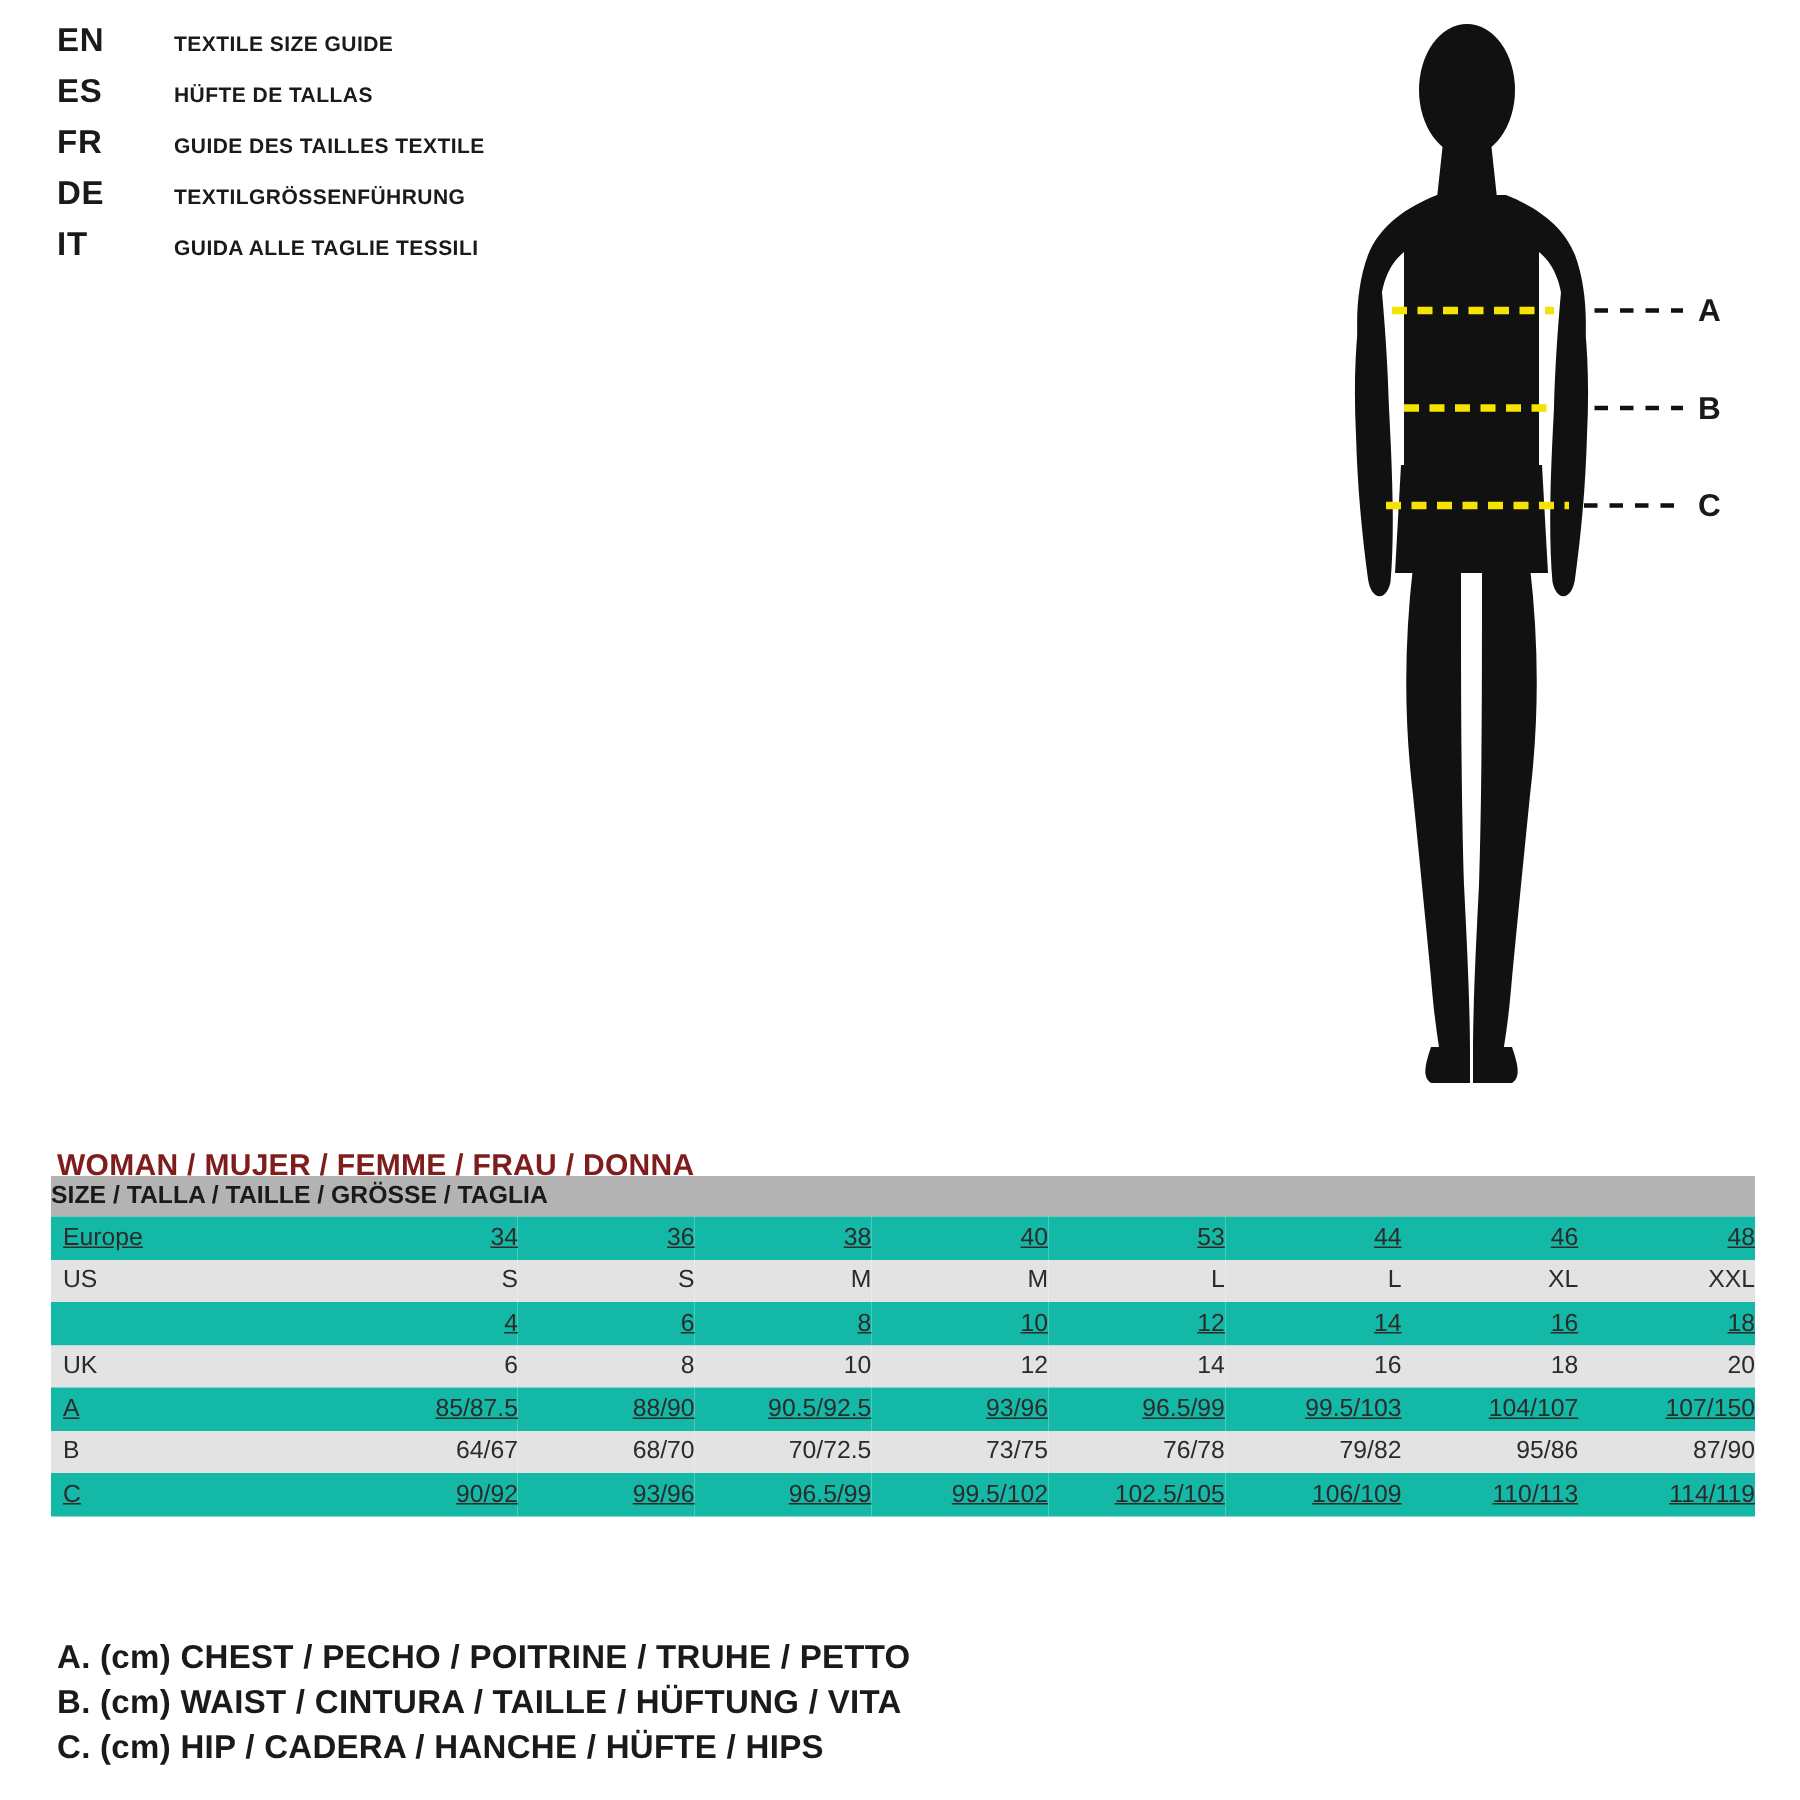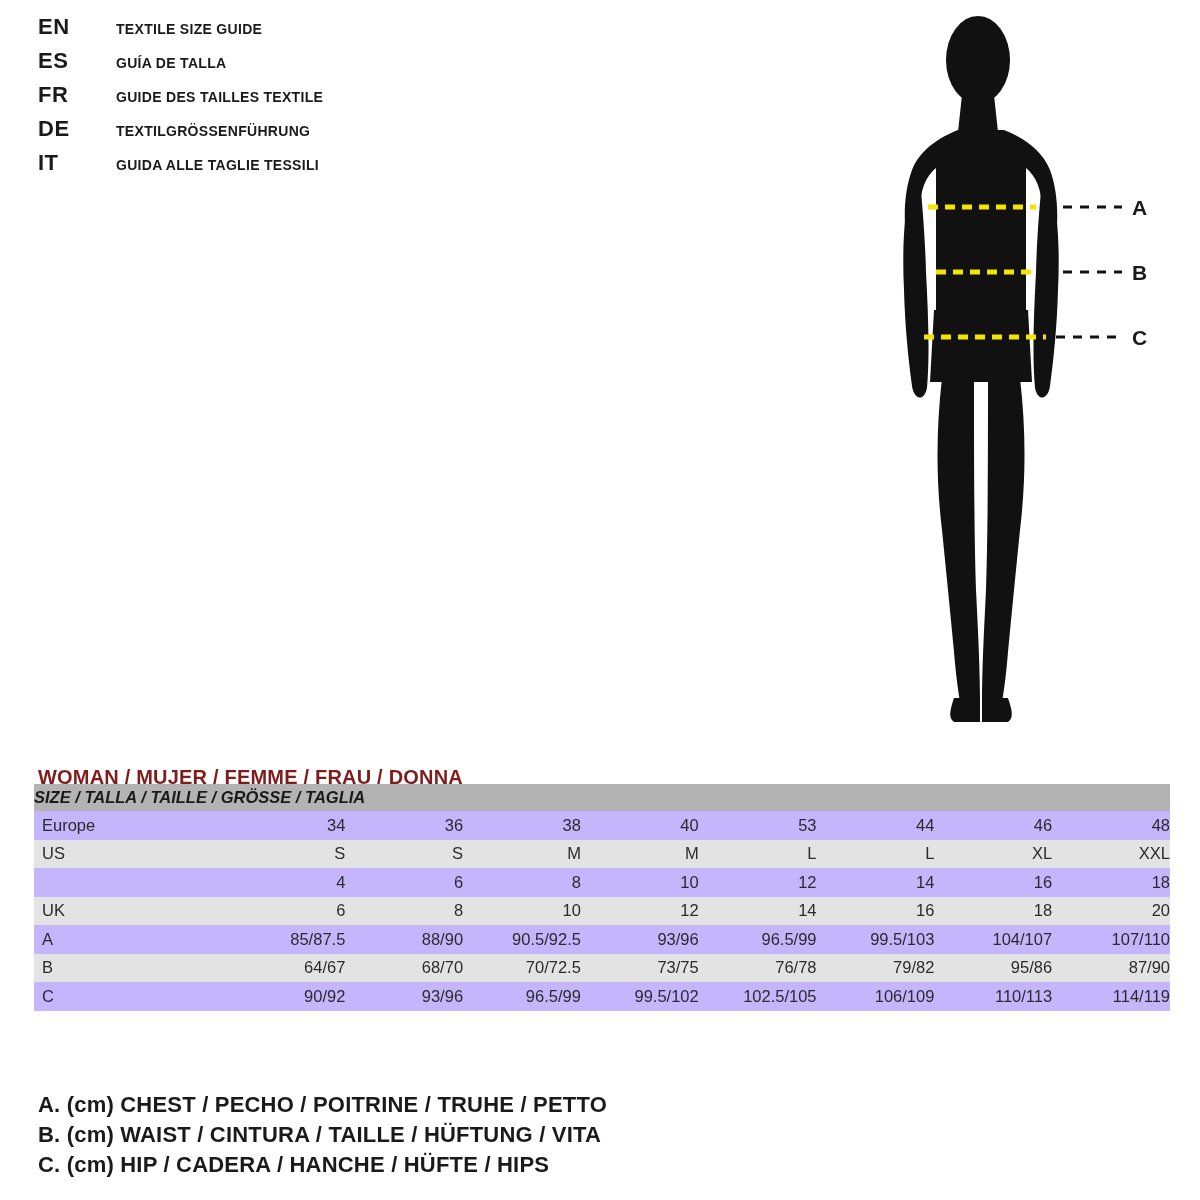--- a/index.html
+++ b/index.html
@@ -89,23 +89,22 @@
     height: 28.5px;
     vertical-align: middle;
     color: #2b2b2b;
   }
   #size-table tr.header-row td {
     background: #b3b3b3;
     font-weight: bold;
     color: #1a1a1a;
     height: 27px;
     font-size: 16.5px;
-    font-style: italic;
-  }
-  #size-table tr.band-light td { background: #c4b5fd; }
+  }
+  #size-table tr.band-light td { background: #14b8a6; text-decoration: underline; }
   #size-table tr.band-dark td  { background: #e3e3e3; }
   td.row-label {
     width: 186px;
     padding-left: 8px !important;
     text-align: left;
     font-weight: normal;
   }
   td.val {
     text-align: right;
     width: 118px;
@@ -135,21 +134,21 @@
 </head>
 <body>
 
 <div id="title-block">
   <div class="title-row">
     <div class="title-lang">EN</div>
     <div class="title-text">TEXTILE SIZE GUIDE</div>
   </div>
   <div class="title-row">
     <div class="title-lang">ES</div>
-    <div class="title-text">GUÍA DE TALLA</div>
+    <div class="title-text">HÜFTE DE TALLAS</div>
   </div>
   <div class="title-row">
     <div class="title-lang">FR</div>
     <div class="title-text">GUIDE DES TAILLES TEXTILE</div>
   </div>
   <div class="title-row">
     <div class="title-lang">DE</div>
     <div class="title-text">TEXTILGRÖSSENFÜHRUNG</div>
   </div>
   <div class="title-row">
@@ -293,21 +292,21 @@
 
     <tr class="band-light">
       <td class="row-label">A</td>
       <td class="val">85/87.5</td>
       <td class="val">88/90</td>
       <td class="val">90.5/92.5</td>
       <td class="val">93/96</td>
       <td class="val">96.5/99</td>
       <td class="val">99.5/103</td>
       <td class="val">104/107</td>
-      <td class="val">107/110</td>
+      <td class="val">107/150</td>
     </tr>
 
     <tr class="band-dark">
       <td class="row-label">B</td>
       <td class="val">64/67</td>
       <td class="val">68/70</td>
       <td class="val">70/72.5</td>
       <td class="val">73/75</td>
       <td class="val">76/78</td>
       <td class="val">79/82</td>

